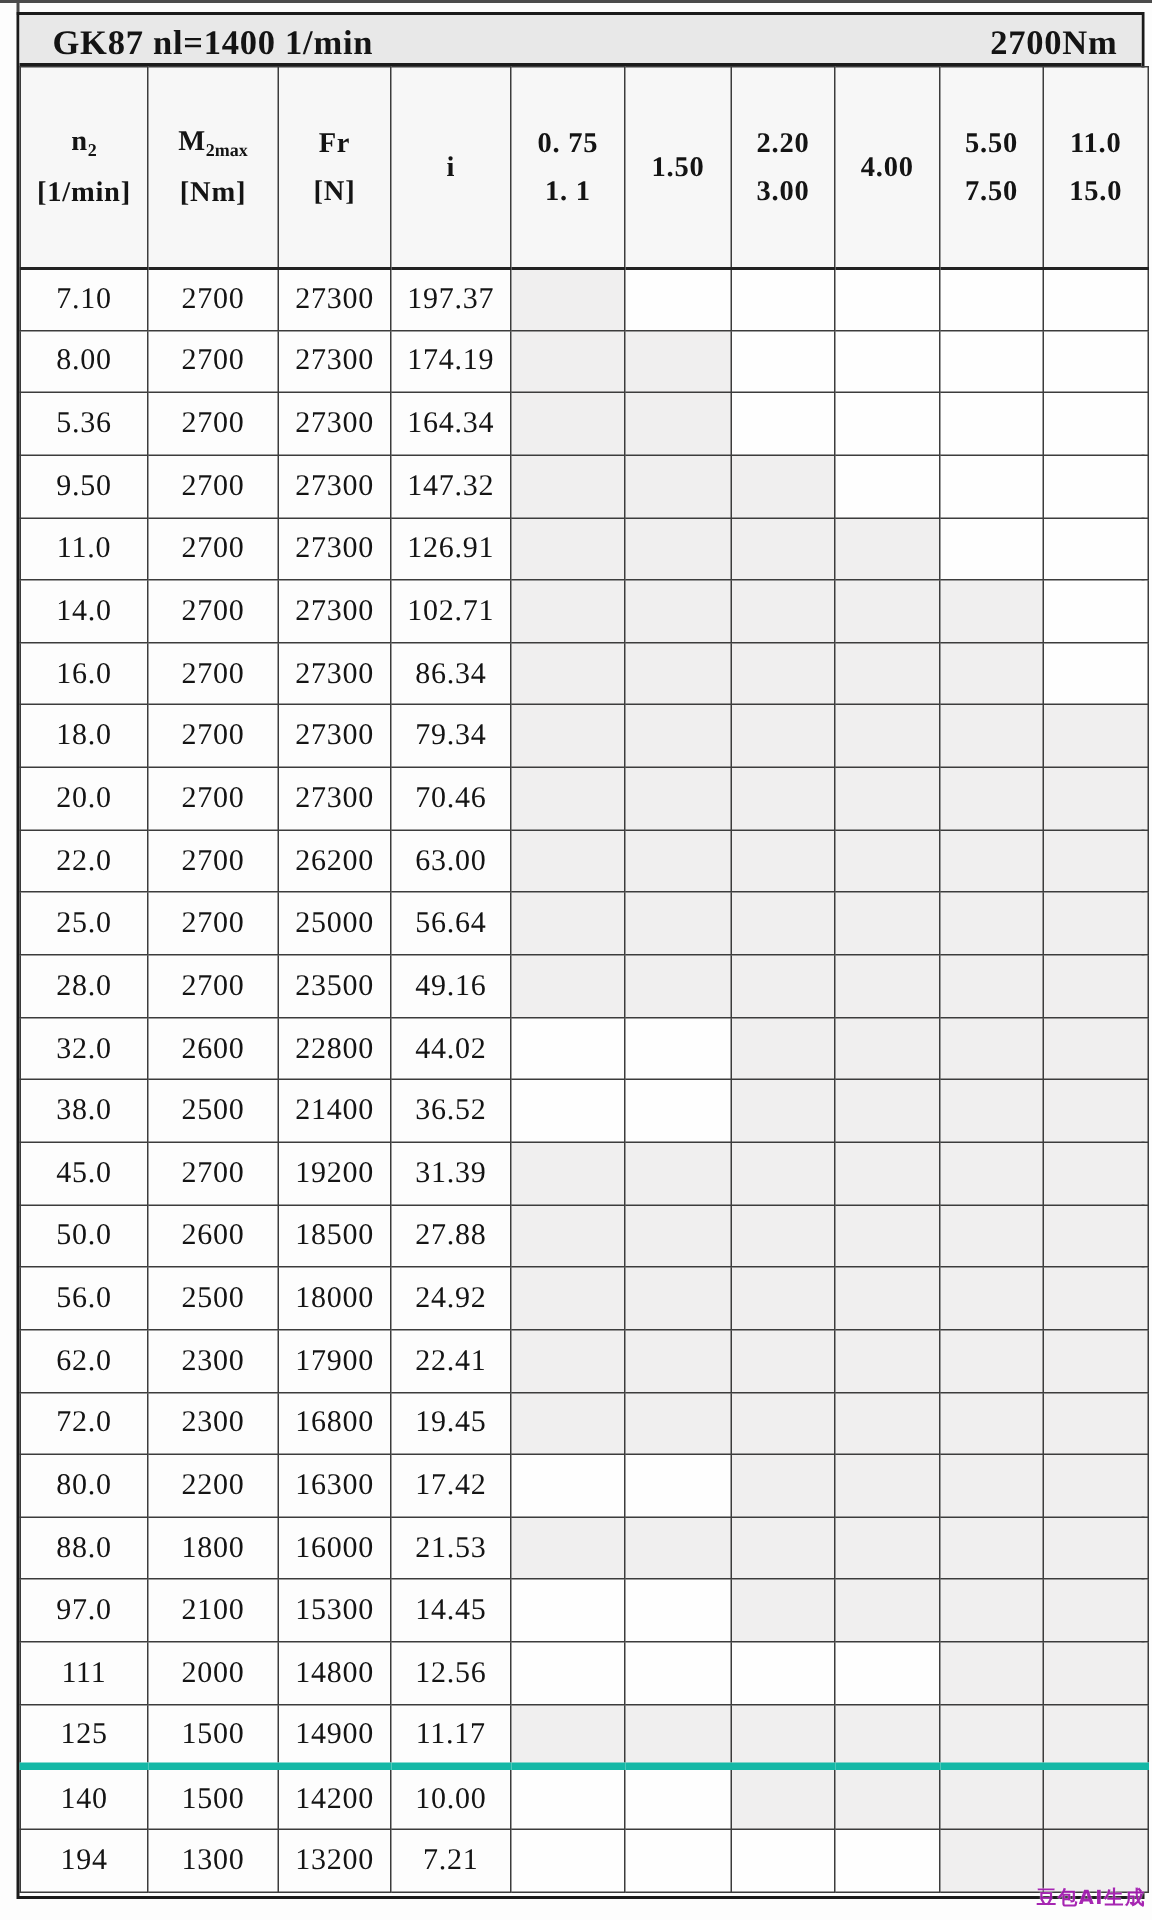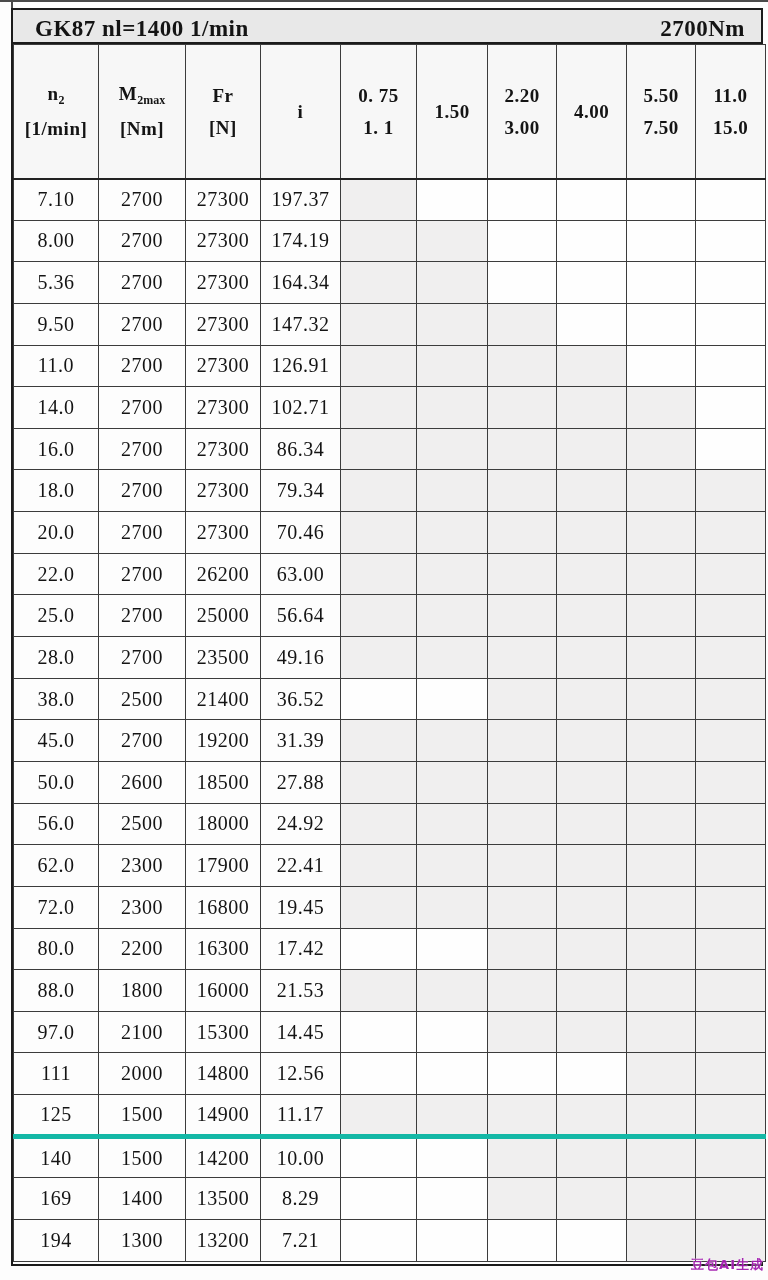--- a/index.html
+++ b/index.html
@@ -282,20 +282,32 @@
           <td class="num">23500</td>
           <td class="num">49.16</td>
           <td class="power shaded"></td>
           <td class="power shaded"></td>
           <td class="power shaded"></td>
           <td class="power shaded"></td>
           <td class="power shaded"></td>
           <td class="power shaded"></td>
         </tr>
         <tr>
+          <td class="num">32.0</td>
+          <td class="num">2600</td>
+          <td class="num">22800</td>
+          <td class="num">44.02</td>
+          <td class="power"></td>
+          <td class="power"></td>
+          <td class="power shaded"></td>
+          <td class="power shaded"></td>
+          <td class="power shaded"></td>
+          <td class="power shaded"></td>
+        </tr>
+        <tr>
           <td class="num">38.0</td>
           <td class="num">2500</td>
           <td class="num">21400</td>
           <td class="num">36.52</td>
           <td class="power"></td>
           <td class="power"></td>
           <td class="power shaded"></td>
           <td class="power shaded"></td>
           <td class="power shaded"></td>
           <td class="power shaded"></td>
@@ -426,32 +438,20 @@
           <td class="num">14200</td>
           <td class="num">10.00</td>
           <td class="power"></td>
           <td class="power"></td>
           <td class="power shaded"></td>
           <td class="power shaded"></td>
           <td class="power shaded"></td>
           <td class="power shaded"></td>
         </tr>
         <tr>
-          <td class="num">169</td>
-          <td class="num">1400</td>
-          <td class="num">13500</td>
-          <td class="num">8.29</td>
-          <td class="power"></td>
-          <td class="power"></td>
-          <td class="power shaded"></td>
-          <td class="power shaded"></td>
-          <td class="power shaded"></td>
-          <td class="power shaded"></td>
-        </tr>
-        <tr>
           <td class="num">194</td>
           <td class="num">1300</td>
           <td class="num">13200</td>
           <td class="num">7.21</td>
           <td class="power"></td>
           <td class="power"></td>
           <td class="power"></td>
           <td class="power"></td>
           <td class="power shaded"></td>
           <td class="power shaded"></td>

